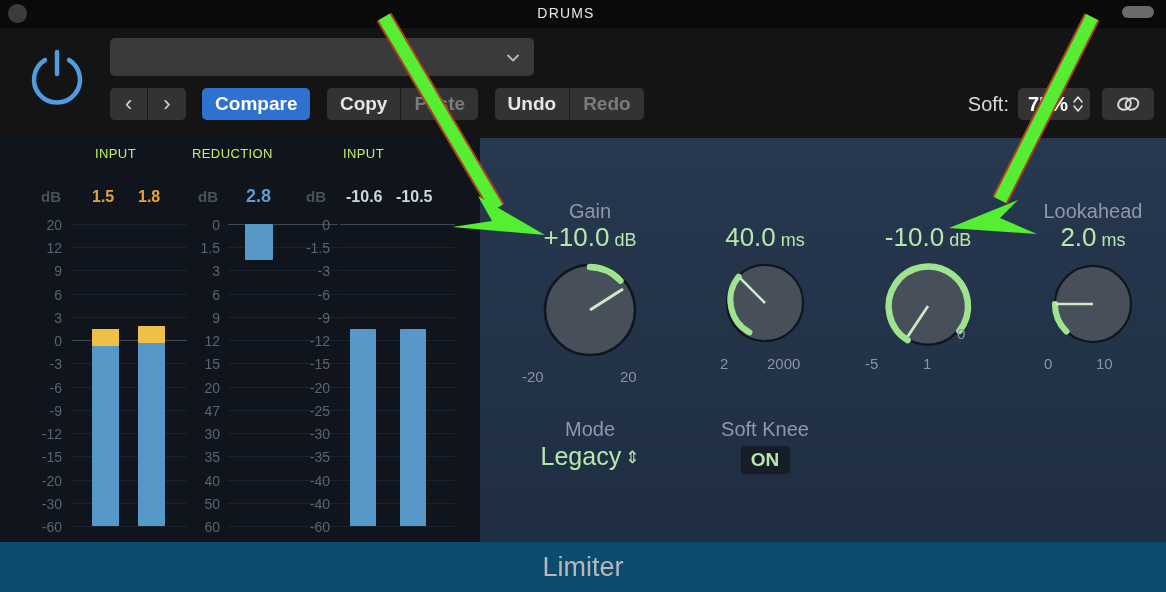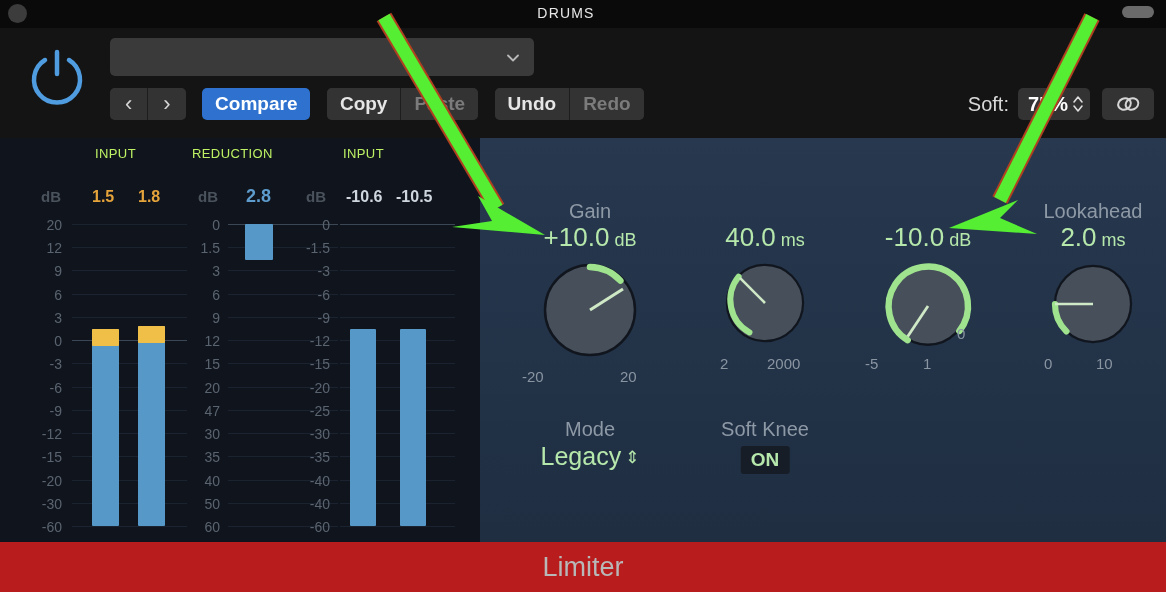--- a/index.html
+++ b/index.html
@@ -164,21 +164,21 @@
   .mode-value .st { font-size: 17px; margin-left: 4px; vertical-align: 2px; }
   .sk-btn {
     position: absolute; left: 50%; transform: translateX(-50%); top: 28px;
     background: #161d27; border-radius: 3px; padding: 3px 10px;
     color: #b6e8ac; font-size: 19px; font-weight: bold; cursor: pointer;
   }
 
   
   .footer {
     position: absolute; left: 0; top: 542px; width: 1166px; height: 50px;
-    background: #b91c1c;
+    background: #0c4a6e;
   }
   .footer-label {
     position: absolute; left: 0; top: 0; width: 1166px; text-align: center;
     line-height: 50px; color: #b8b8b8; font-size: 27px;
   }
 
   
   .arrows { position: absolute; left: 0; top: 0; width: 1166px; height: 592px; pointer-events: none; }
 </style>
 </head>

